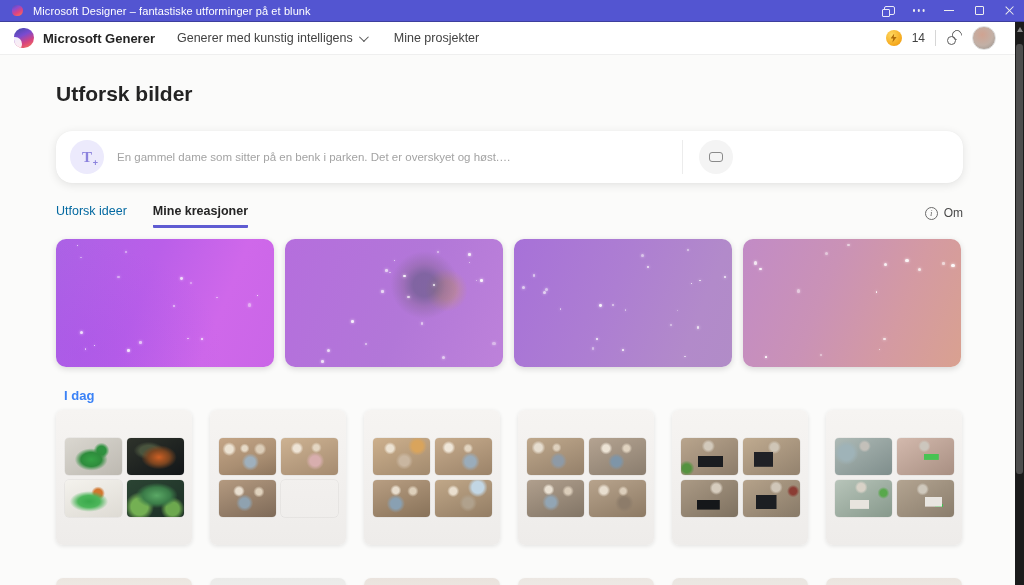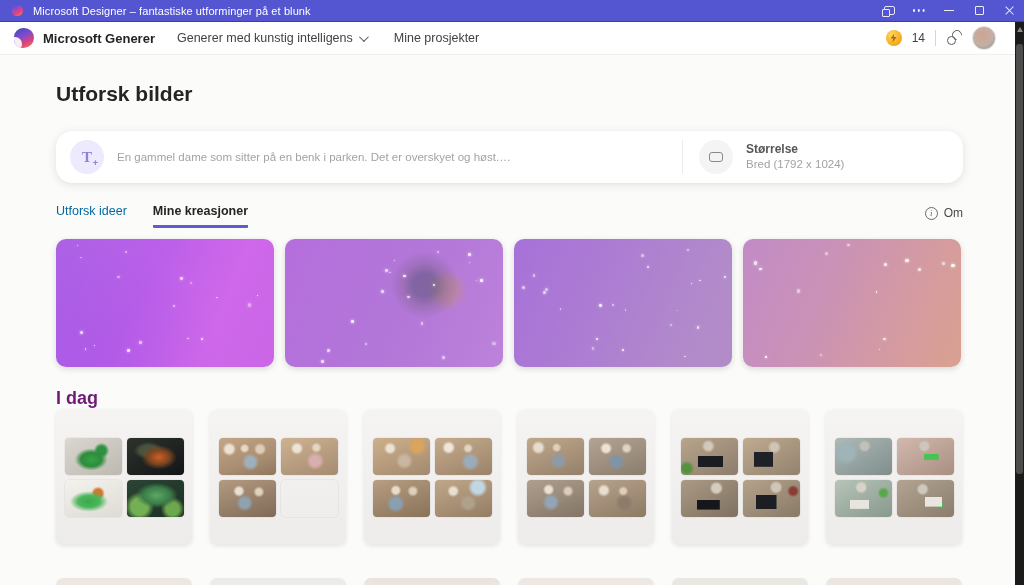--- a/index.html
+++ b/index.html
@@ -69,21 +69,21 @@
   .tabs { position:absolute; left:56px; top:149px; display:flex; gap:26px; }
   .tab { font-size:12.5px; color:#0369a1; padding-bottom:7px; cursor:pointer; }
   .tab.active { color:#242424; font-weight:700; border-bottom:3px solid #5f5cd2; border-radius:0 0 1px 1px; }
   .about { position:absolute; right:61px; top:151px; display:flex; align-items:center; gap:6px; font-size:12px; color:#4a4a4a; cursor:pointer; }
   .info-ic { width:13px; height:13px; border:1.2px solid #6a6a6a; border-radius:50%; font-size:9px; color:#6a6a6a; display:flex; align-items:center; justify-content:center; font-family:"Liberation Serif",serif; font-style:italic; }
 
   .gen-row { position:absolute; left:56px; top:184px; display:flex; gap:11px; }
   .ph { width:218px; height:128px; border-radius:10px; position:relative; overflow:hidden; box-shadow:0 2px 6px rgba(0,0,0,.14); cursor:pointer; }
   .sp { position:absolute; border-radius:50%; background:#fff; box-shadow:0 0 3px rgba(255,255,255,.95); }
 
-  .today-h { position:absolute; left:56px; top:333px; font-size:18px; font-weight:700; color:#701a75; }
+  .today-h { position:absolute; left:64px; top:333px; font-size:13px; font-weight:700; color:#3b82f6; }
 
   .cards-row { position:absolute; left:56px; top:355px; display:flex; gap:18px; }
   .card { width:136px; height:135px; border-radius:7px; background:linear-gradient(180deg,#f6f4f2,#eeecea);
     box-shadow:0 1px 4px rgba(0,0,0,.10); display:flex; justify-content:center; cursor:pointer; }
   .tgrid { display:grid; grid-template-columns:57px 57px; grid-auto-rows:37px; gap:5px; margin-top:28px; height:79px; }
   .thumb { width:57px; height:37px; border-radius:4px; box-shadow:0 0 0 .5px rgba(0,0,0,.08); }
 
   .next-row { position:absolute; left:56px; top:523px; display:flex; gap:18px; }
   .sliver { width:136px; height:14px; border-radius:7px 7px 0 0; box-shadow:0 1px 3px rgba(0,0,0,.08); }
 
@@ -149,24 +149,20 @@
         </div>
       <div class="pc-text">
         <div class="pc-value">En gammel dame som sitter på en benk i parken. Det er overskyet og høst. Hun har grått hår og briller. Ved siden av henne ligg...</div>
       </div>
     </div>
     <div class="pc-div"></div>
     <div class="size-region">
       <div class="pc-circle gray">
           <span class="size-glyph"></span>
         </div>
-      <div class="pc-text">
-        <div class="pc-label">Størrelse</div>
-        <div class="pc-value">Bred (1792 x 1024)</div>
-      </div>
     </div>
   </div>
 
   <div class="tabs">
     <div class="tab">Utforsk ideer</div>
     <div class="tab active">Mine kreasjoner</div>
   </div>
   <div class="about">
     <span class="info-ic">i</span>
     <span>Om</span>

